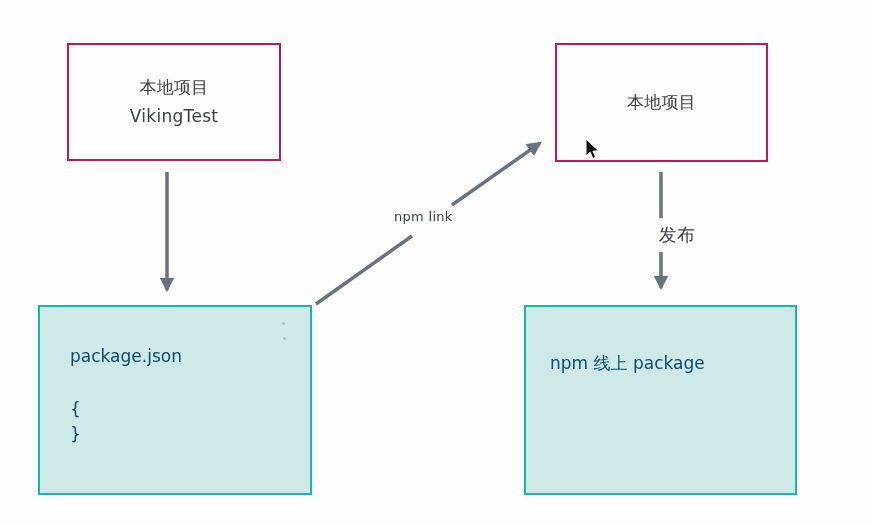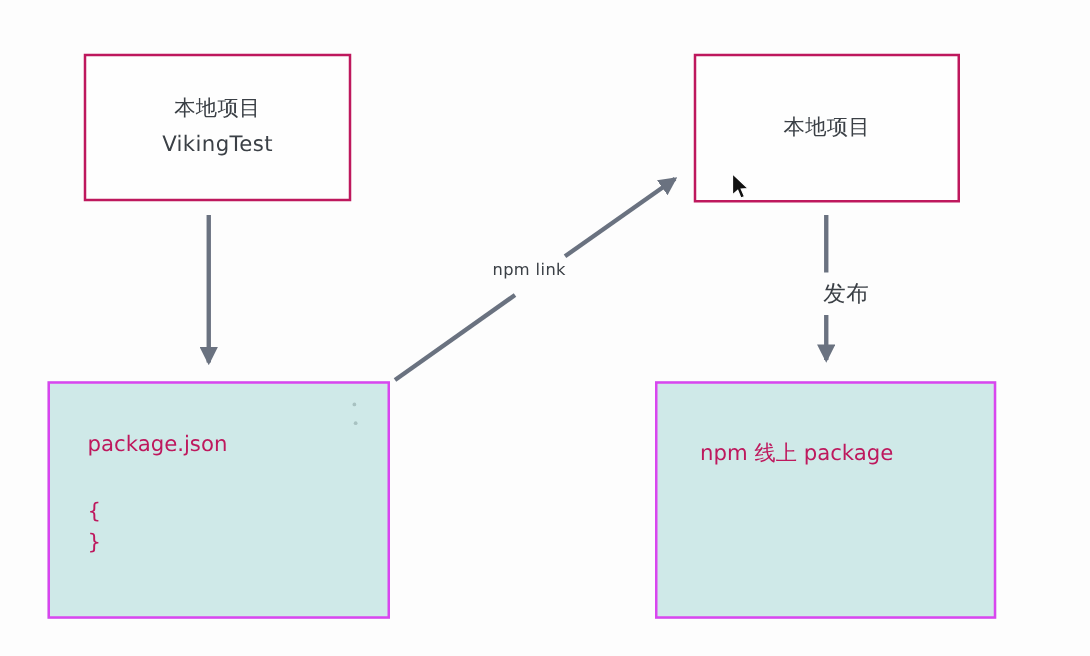--- a/index.html
+++ b/index.html
@@ -24,41 +24,41 @@
     align-items:center;
     justify-content:center;
   }
   .box-white .line{
     line-height:29px;
     text-align:center;
     letter-spacing:0.3px;
   }
   .box-teal{
     background:#cfe9e8;
-    border:2px solid #d946ef;
-    color:#be185d;
+    border:2px solid #14b8a6;
+    color:#0c4a6e;
   }
   #box-package-json{
     left:38px;top:305px;width:274px;height:190px;
     padding:38px 10px 0 30px;
   }
   #box-package-json .title{
     line-height:22px;
     margin-bottom:30px;
   }
   #box-package-json .code-line{
     line-height:25px;
     white-space:pre;
   }
   #box-package-json .code-indent{
     padding-left:8px;
   }
   #box-npm-package{
     left:524px;top:305px;width:273px;height:190px;
-    padding:42px 10px 0 34px;
+    padding:42px 10px 0 24px;
   }
   #box-npm-package .line{
     line-height:28px;
   }
   #box-viking{left:67px;top:43px;width:214px;height:118px;}
   #box-velement{left:555px;top:43px;width:213px;height:119px;}
   .arrows{
     position:absolute;left:0;top:0;width:872px;height:525px;
     pointer-events:none;
   }

